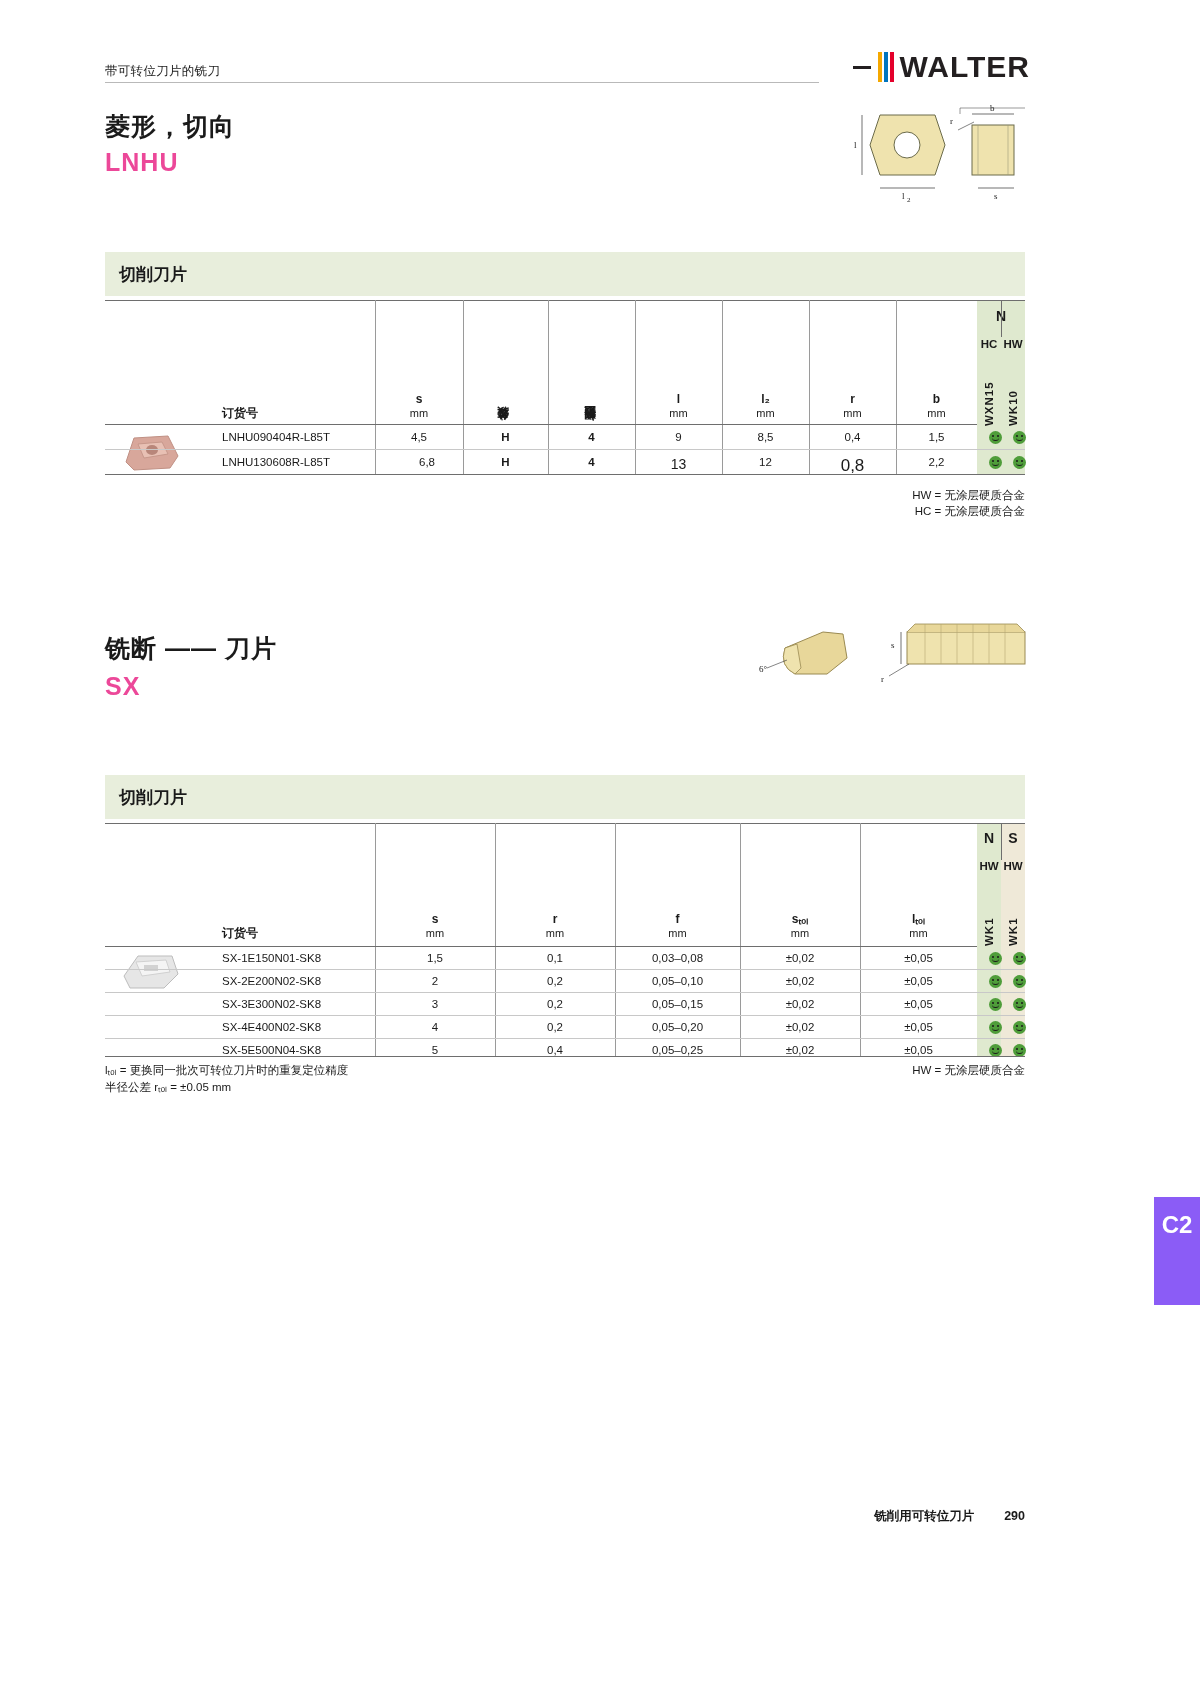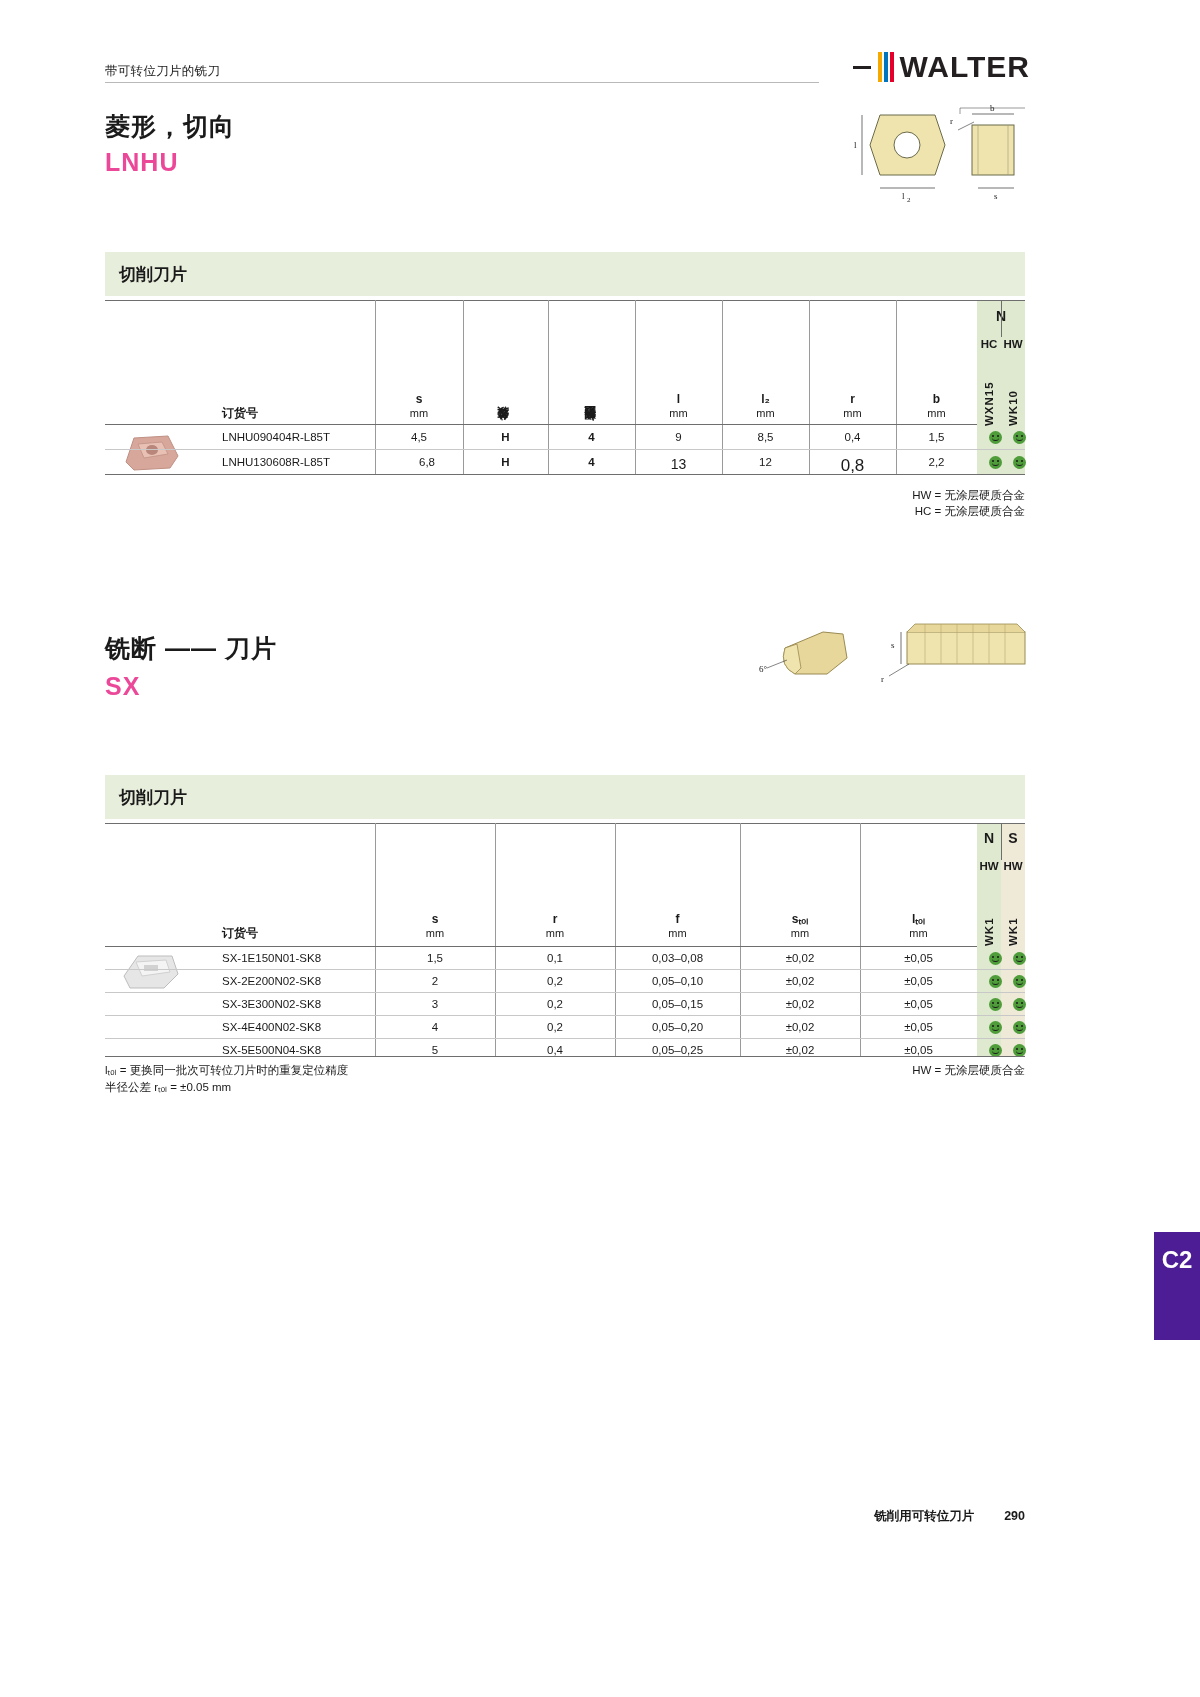--- a/index.html
+++ b/index.html
@@ -187,30 +187,29 @@
   }
   .fn.right { text-align: right; }
 
   
   .tab {
     position: absolute;
     right: 0;
     top: 1197px;
     width: 46px;
     height: 108px;
-    background: #4c1d95;
+    background: #8b5cf6;
     color: #ffffff;
     font-size: 24px;
     font-weight: bold;
     display: flex;
     align-items: flex-start;
     justify-content: center;
     padding-top: 14px;
     box-sizing: border-box;
-    margin-top: 35px;
   }
 
   
   .footer {
     position: absolute;
     left: 105px;
     top: 1508px;
     width: 920px;
     display: flex;
     justify-content: flex-end;

